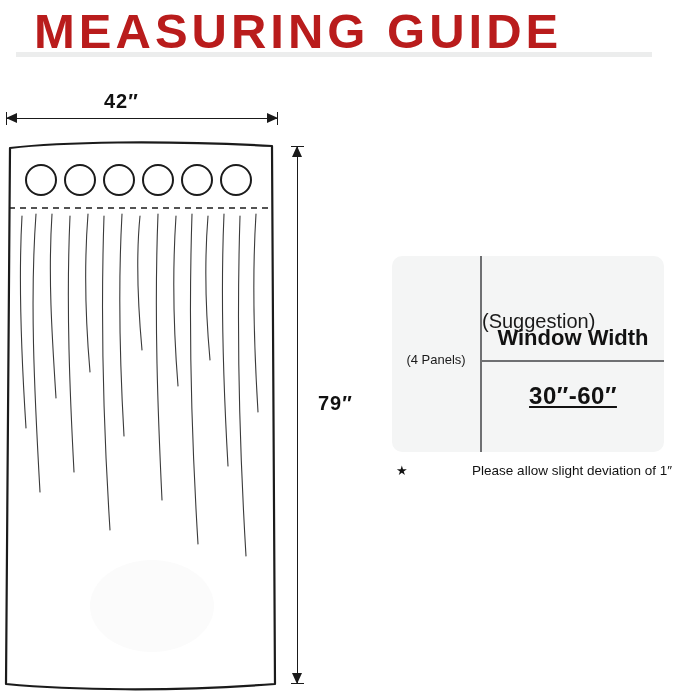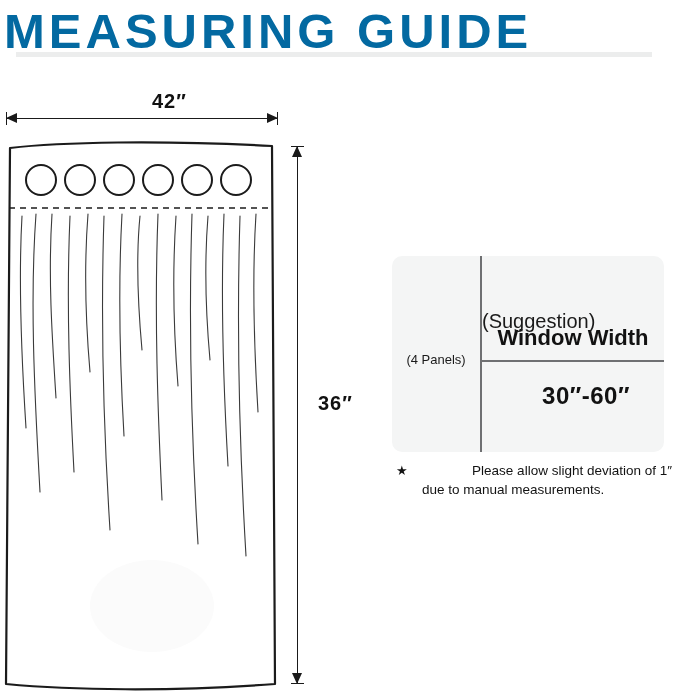--- a/index.html
+++ b/index.html
@@ -12,28 +12,28 @@
     height: 695px;
     position: relative;
     overflow: hidden;
     font-family: "Liberation Sans", sans-serif;
     color: #111111;
   }
 
   
   .title {
     position: absolute;
-    left: 4px;
+    left: 34px;
     top: 2px;
     width: 640px;
     font-size: 49px;
     font-weight: bold;
     letter-spacing: 4px;
     line-height: 58px;
-    color: #0369a1;
+    color: #b91c1c;
     white-space: nowrap;
   }
   .title-rule {
     position: absolute;
     left: 16px;
     top: 52px;
     width: 636px;
     height: 5px;
     background: #eceded;
   }
@@ -70,21 +70,20 @@
   .arrow-right-w { left: 267px; border-left: 11px solid #1a1a1a; }
 
   .width-label {
     position: absolute;
     left: 104px;
     top: 90px;
     font-size: 20px;
     font-weight: bold;
     letter-spacing: 1px;
     color: #111111;
-    margin-left: 48px;
   }
 
   
   .height-dim {
     position: absolute;
     left: 297px;
     top: 146px;
     width: 1px;
     height: 538px;
     background: #1a1a1a;
@@ -193,28 +192,29 @@
     position: absolute;
     left: 90px;
     top: 54px;
     width: 182px;
     text-align: left;
     font-size: 20px;
     color: #1a1a1a;
   }
   .spec-range {
     position: absolute;
-    left: 103px;
+    left: 90px;
     top: 126px;
     width: 182px;
     text-align: center;
     font-size: 24px;
     font-weight: bold;
     color: #121212;
     letter-spacing: 0.5px;
+    text-decoration: underline;
   }
 
   
   .note {
     position: absolute;
     left: 396px;
     top: 461px;
     width: 276px;
     font-size: 13.5px;
     line-height: 19px;
@@ -243,21 +243,21 @@
 <div class="title">MEASURING GUIDE</div>
 
 <div class="width-label">42″</div>
 <div class="width-dim"></div>
 <div class="arrow-left-w"></div>
 <div class="arrow-right-w"></div>
 
 <div class="height-dim"></div>
 <div class="arrow-top-h"></div>
 <div class="arrow-bot-h"></div>
-<div class="height-label">36″</div>
+<div class="height-label">79″</div>
 
 <div class="curtain-wrap">
   <svg width="290" height="556" viewBox="0 0 290 556" xmlns="http://www.w3.org/2000/svg">
 
     <path d="M10 12 C 60 6, 160 4, 272 10 L 275 548 C 170 556, 70 554, 6 548 Z" fill="#ffffff" stroke="#1b1b1b" stroke-width="2.2" stroke-linejoin="round"></path>
 
     <line x1="9" y1="72" x2="273" y2="72" stroke="#1b1b1b" stroke-width="1.6" stroke-dasharray="6 5"></line>
 
     <circle cx="41" cy="44" r="15" fill="#ffffff" stroke="#1b1b1b" stroke-width="2"></circle>
     <circle cx="80" cy="44" r="15" fill="#ffffff" stroke="#1b1b1b" stroke-width="2"></circle>
@@ -295,14 +295,13 @@
   <div class="spec-panels">(4 Panels)</div>
 
   <div class="spec-title">Window Width</div>
   <div class="spec-subtitle">(Suggestion)</div>
   <div class="spec-range">30″-60″</div>
 </div>
 
 <div class="note">
   <span class="note-star">★</span>
   <span class="note-text">Please allow slight deviation of 1″</span>
-  <span class="note-line2">due to manual measurements.</span>
 </div>
 
 </body></html>

